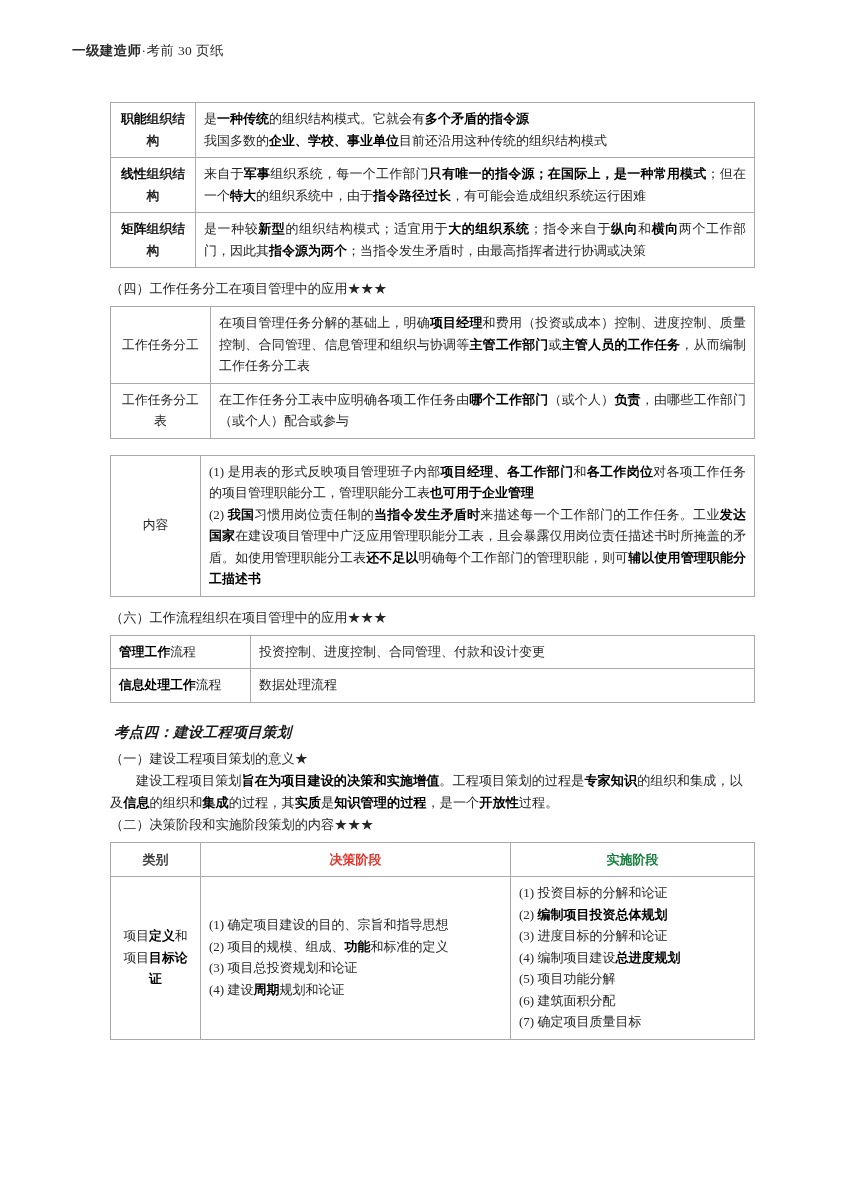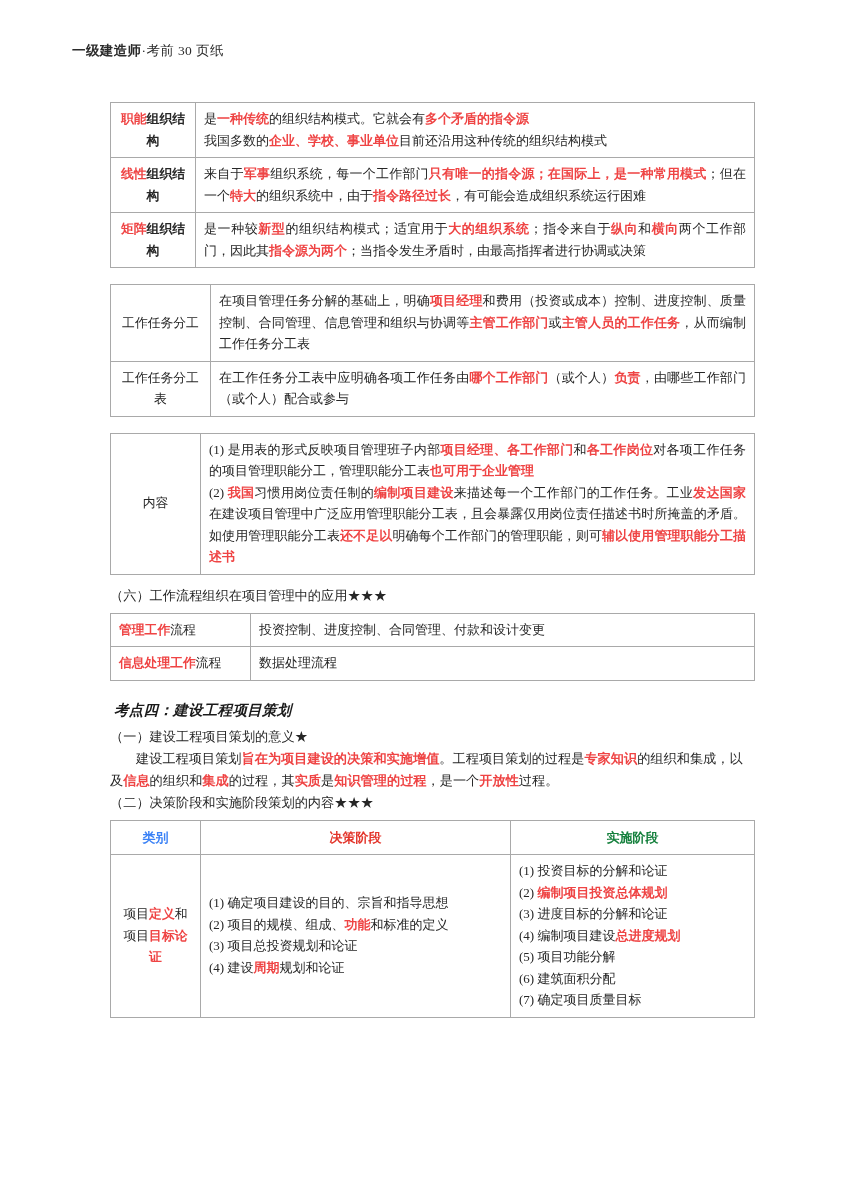--- a/index.html
+++ b/index.html
@@ -12,21 +12,21 @@
     color: #231f20;
   }
   .page {
     position: relative;
     width: 854px;
     height: 1044px;
     background: #ffffff;
     overflow: hidden;
     box-sizing: border-box;
   }
-  .red { color: #ef4444; font-weight: bold; }
+  .red { color: #000000; font-weight: bold; }
   .bold { font-weight: bold; }
 
   
   .running-head {
     position: absolute;
     left: 72px;
     top: 42px;
     font-size: 13.5px;
     letter-spacing: .4px;
     color: #2b2b2b;
@@ -155,20 +155,21 @@
             <td class="lbl lbl-sans"><span class="red">矩阵</span><span class="bold">组织结构</span></td>
             <td class="body">
               <span class="list-line">是一种较<span class="red">新型</span>的组织结构模式；适宜用于<span class="red">大的组织系统</span>；指令来自于<span class="red">纵向</span>和<span class="red">横向</span>两个工作部门，因此其<span class="red">指令源为两个</span>；当指令发生矛盾时，由最高指挥者进行协调或决策</span>
             </td>
           </tr>
         </tbody>
     </table>
 
     <div class="gap-m"></div>
 
+    <p class="para sub-title">（四）工作任务分工在项目管理中的应用★★★</p>
     <div class="gap-s"></div>
     <table class="doc">
       <colgroup>
           <col class="w-col1b">
           <col>
         </colgroup>
       <tbody>
           <tr>
             <td class="lbl lbl-sans">工作任务分工</td>
             <td class="body">在项目管理任务分解的基础上，明确<span class="red">项目经理</span>和费用（投资或成本）控制、进度控制、质量控制、合同管理、信息管理和组织与协调等<span class="red">主管工作部门</span>或<span class="red">主管人员的工作任务</span>，从而编制工作任务分工表</td>
@@ -186,21 +187,21 @@
     <table class="doc">
       <colgroup>
           <col class="w-col1d">
           <col>
         </colgroup>
       <tbody>
           <tr>
             <td class="lbl lbl-sans">内容</td>
             <td class="body">
               <span class="list-line">(1) 是用表的形式反映项目管理班子内部<span class="red">项目经理、各工作部门</span>和<span class="red">各工作岗位</span>对各项工作任务的项目管理职能分工，管理职能分工表<span class="red">也可用于企业管理</span></span>
-              <span class="list-line">(2) <span class="red">我国</span>习惯用岗位责任制的<span class="red">编制项目建设</span>来描述每一个工作部门的工作任务。工业<span class="red">发达国家</span>在建设项目管理中广泛应用管理职能分工表，且会暴露仅用岗位责任描述书时所掩盖的矛盾。如使用管理职能分工表<span class="red">还不足以</span>明确每个工作部门的管理职能，则可<span class="red">辅以使用</span><span class="red">管理职能分工描述书</span></span>
+              <span class="list-line">(2) <span class="red">我国</span>习惯用岗位责任制的<span class="red">当指令发生矛盾时</span>来描述每一个工作部门的工作任务。工业<span class="red">发达国家</span>在建设项目管理中广泛应用管理职能分工表，且会暴露仅用岗位责任描述书时所掩盖的矛盾。如使用管理职能分工表<span class="red">还不足以</span>明确每个工作部门的管理职能，则可<span class="red">辅以使用</span><span class="red">管理职能分工描述书</span></span>
             </td>
           </tr>
         </tbody>
     </table>
 
     <div class="gap-m"></div>
 
     <p class="para sub-title">（六）工作流程组织在项目管理中的应用★★★</p>
     <div class="gap-s"></div>
     <table class="doc">
@@ -229,21 +230,21 @@
     <p class="para sub-title">（二）决策阶段和实施阶段策划的内容★★★</p>
     <div class="gap-s"></div>
     <table class="doc">
       <colgroup>
           <col style="width:90px">
           <col style="width:310px">
           <col>
         </colgroup>
       <thead>
           <tr>
-            <th class="hdr" style="color: #3b82f6;">类别</th>
+            <th class="hdr" style="color: #404040;">类别</th>
             <th class="hdr" style="color: rgb(227, 53, 43);">决策阶段</th>
             <th class="hdr" style="color: #15803d;">实施阶段</th>
           </tr>
         </thead>
       <tbody>
           <tr>
             <td class="lbl lbl-sans">项目<span class="red">定义</span>和项目<span class="red">目标论证</span></td>
             <td>
               <span class="list-line">(1) 确定项目建设的目的、宗旨和指导思想</span>
               <span class="list-line">(2) 项目的规模、组成、<span class="red">功能</span>和标准的定义</span>

